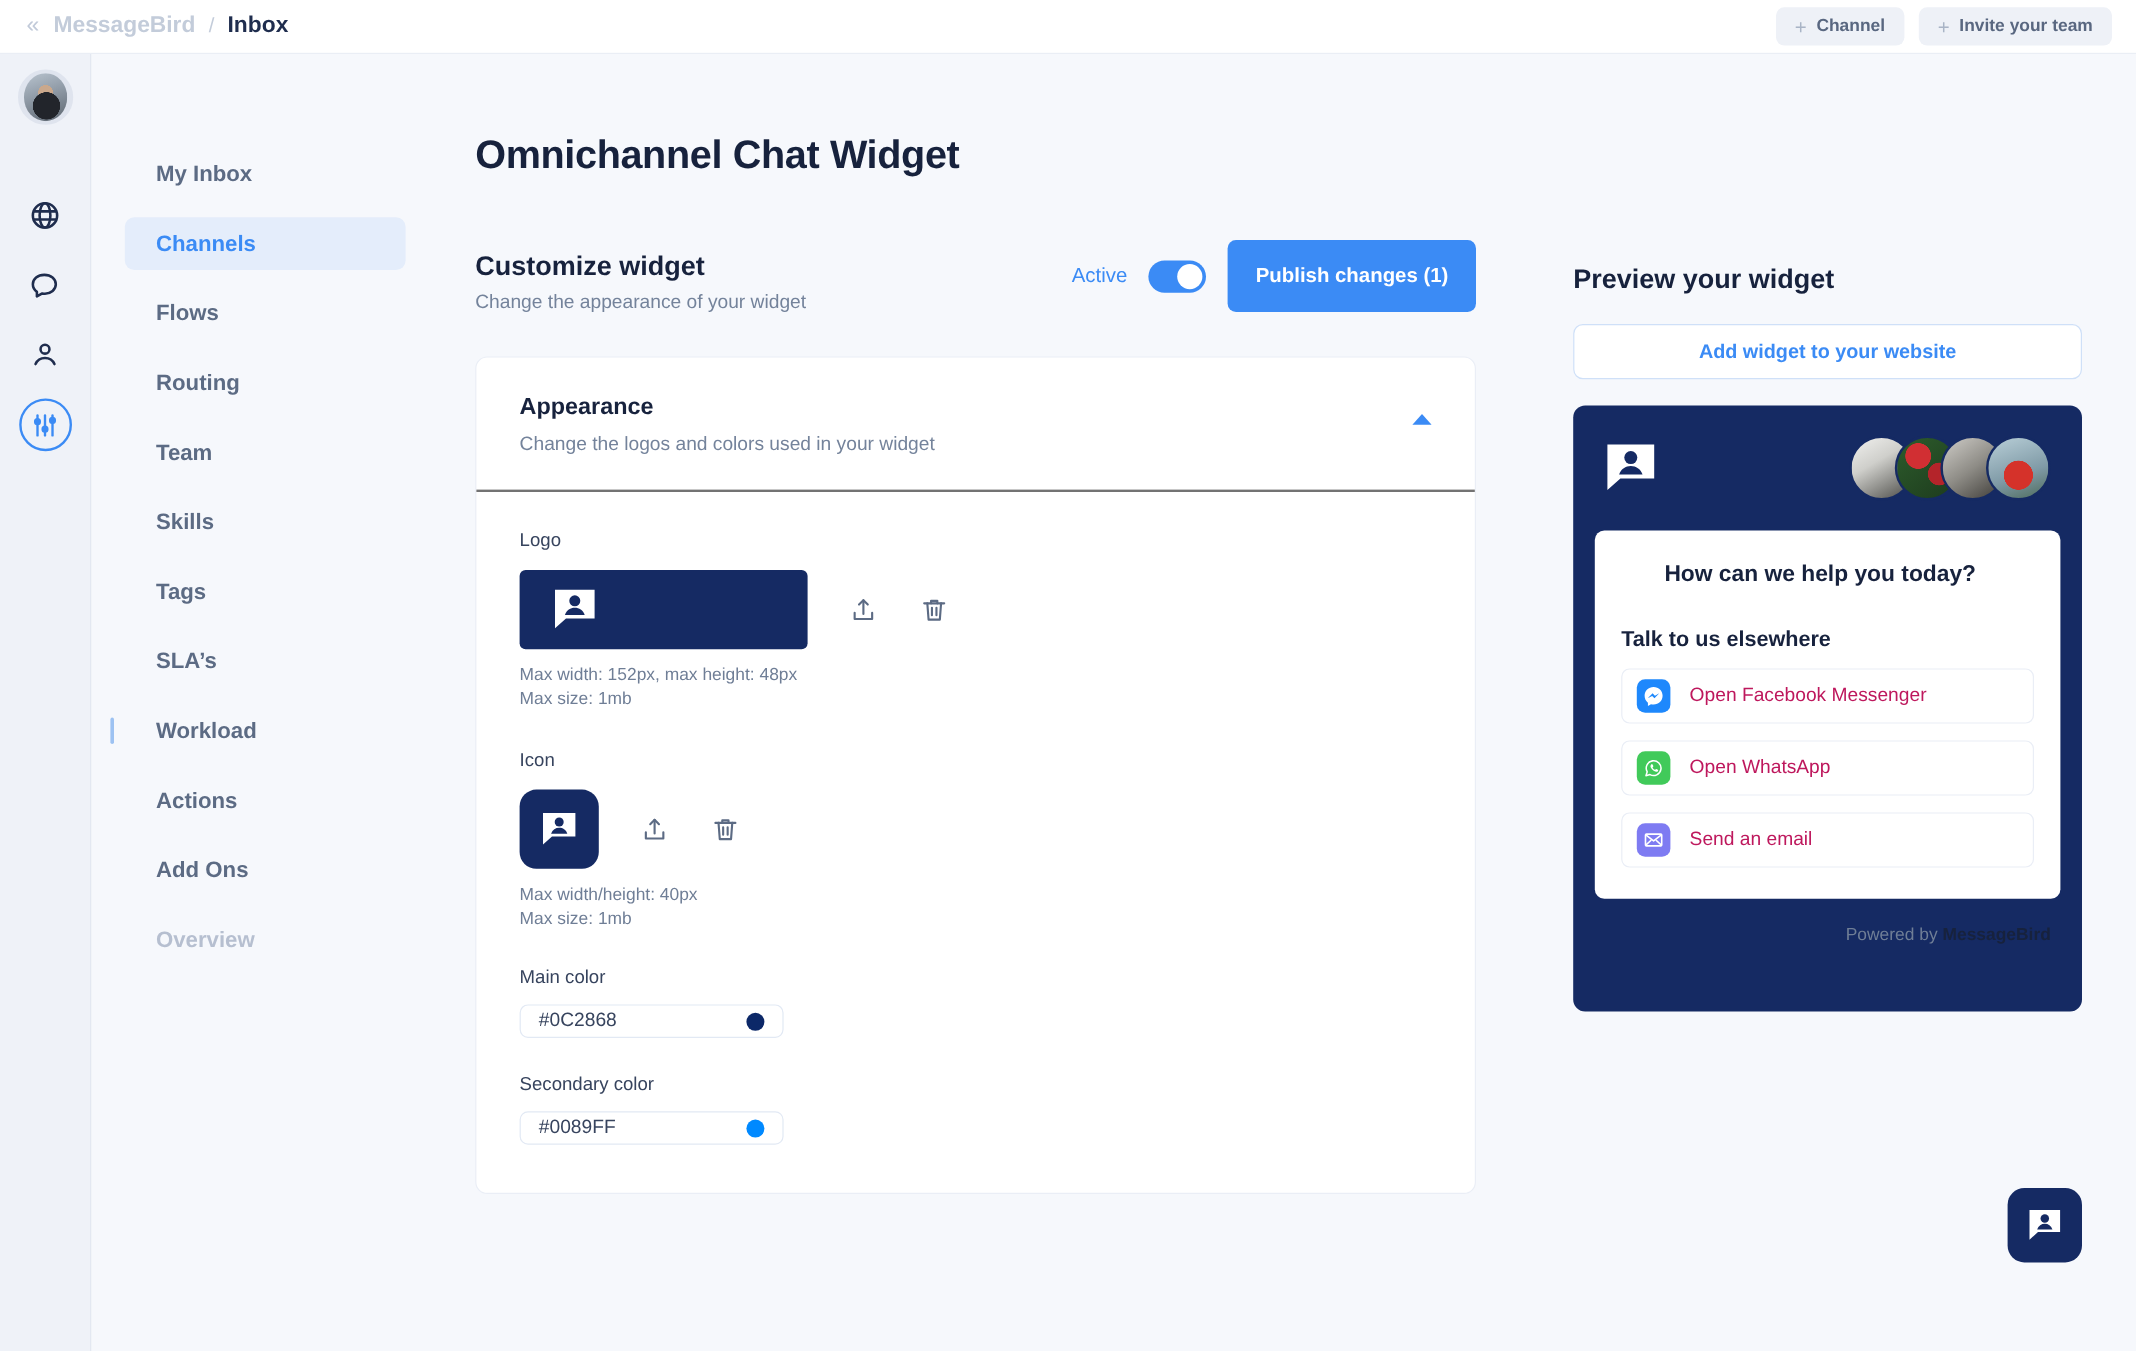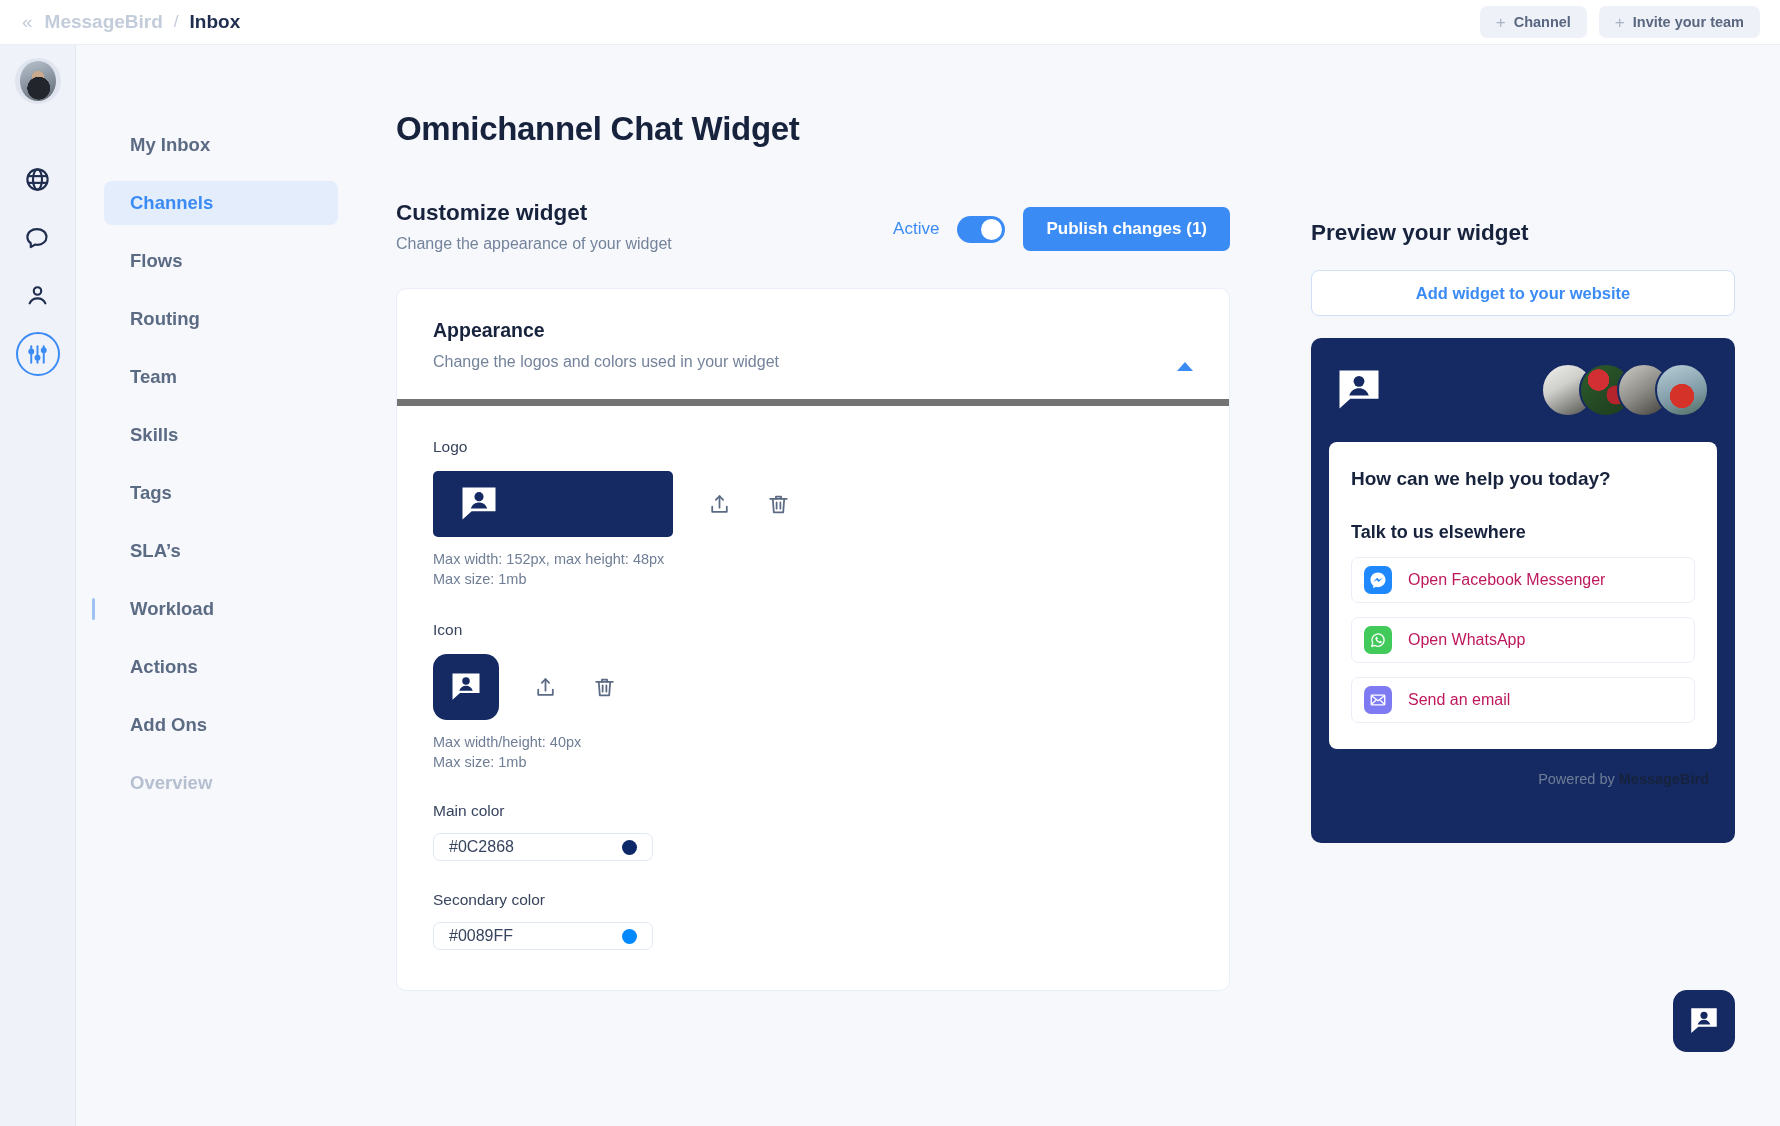--- a/index.html
+++ b/index.html
@@ -106,32 +106,32 @@
   .toggle {
     width: 48px; height: 27px; border-radius: 14px; background: #3B8BF5;
     position: relative; cursor: pointer;
   }
   .toggle .knob {
     position: absolute; top: 3px; right: 3px; width: 21px; height: 21px;
     border-radius: 50%; background: #FFFFFF;
   }
   .publish-btn {
     background: #3B8BF5; color: #fff; border: none; border-radius: 7px;
-    height: 44px; padding: 0 23px; font-size: 17px; font-weight: 700;
+    height: 60px; padding: 0 23px; font-size: 17px; font-weight: 700;
     cursor: pointer; font-family: inherit;
   }
 
   .card {
     margin-top: 35px; margin-right: 36px;
     background: #FFFFFF; border: 1px solid #EAEEF6; border-radius: 10px;
   }
   .card-head {
     padding: 30px 36px 28px 36px;
-    border-bottom: 7px solid #737373;
-    display: flex; align-items: flex-end;
+    border-bottom: 2px solid #737373;
+    display: flex; align-items: flex-start;
   }
   .card-head-left { flex: 1; }
   .ch-title { font-size: 19.5px; font-weight: 700; color: #17223D; }
   .ch-sub { font-size: 16px; color: #74839B; margin-top: 11px; }
   .collapse-arrow {
     margin-top: 17px; width: 0; height: 0;
     border-left: 8px solid transparent; border-right: 8px solid transparent;
     border-bottom: 9px solid #3B8BF5; cursor: pointer;
   }
   .card-body { padding: 32px 36px 40px 36px; }
@@ -197,21 +197,21 @@
   .agent.a3 {
     background: linear-gradient(145deg,#cfcdc8 0%,#8e8c86 50%,#3c3a36 100%); }
   .agent.a4 {
     background: radial-gradient(circle at 50% 62%, #d5322a 0 30%, transparent 31%),
                 linear-gradient(160deg,#b9cfd8 0%,#7f9aa6 60%,#4e6c5c 100%); }
 
   .widget-card {
     margin: 0 18px; background: #FFFFFF; border-radius: 8px;
     padding: 26px 22px 26px 22px;
   }
-  .wc-title { font-size: 19px; font-weight: 700; color: #17223D; }
+  .wc-title { font-size: 19px; font-weight: 700; color: #17223D; margin-left: 36px; }
   .msg-input {
     margin-top: 18px; height: 46px; border: 1px solid #E2E9F4; border-radius: 7px;
     display: flex; align-items: center; padding: 0 5px 0 14px;
   }
   .msg-input .ph { flex: 1; font-size: 15.5px; color: #B2BBCA; }
   .send-btn {
     width: 36px; height: 36px; background: #3B8BF5; border-radius: 6px;
     display: flex; align-items: center; justify-content: center; cursor: pointer;
   }
   .wc-sub { font-size: 18px; font-weight: 700; color: #17223D; margin-top: 32px; }

